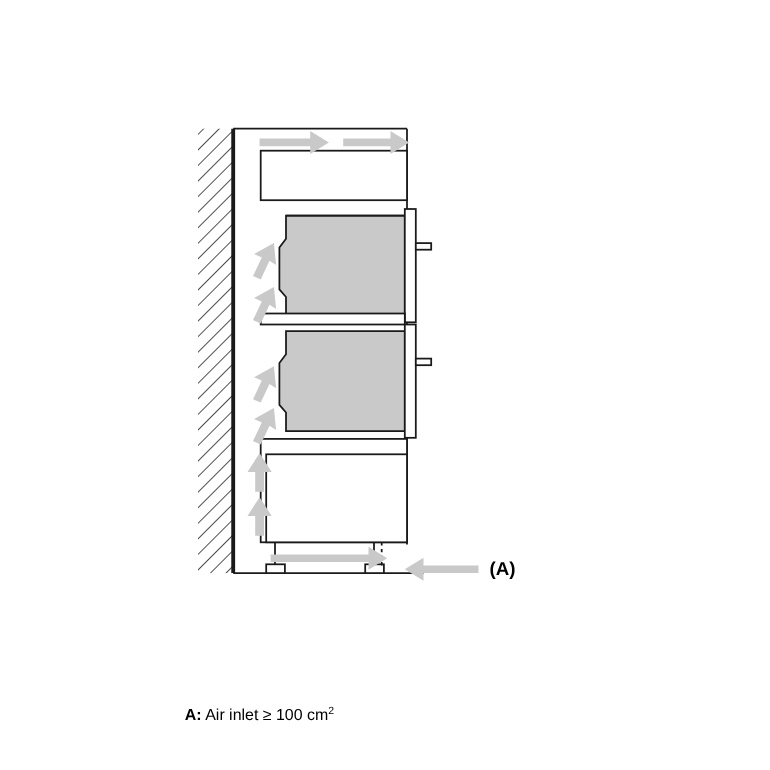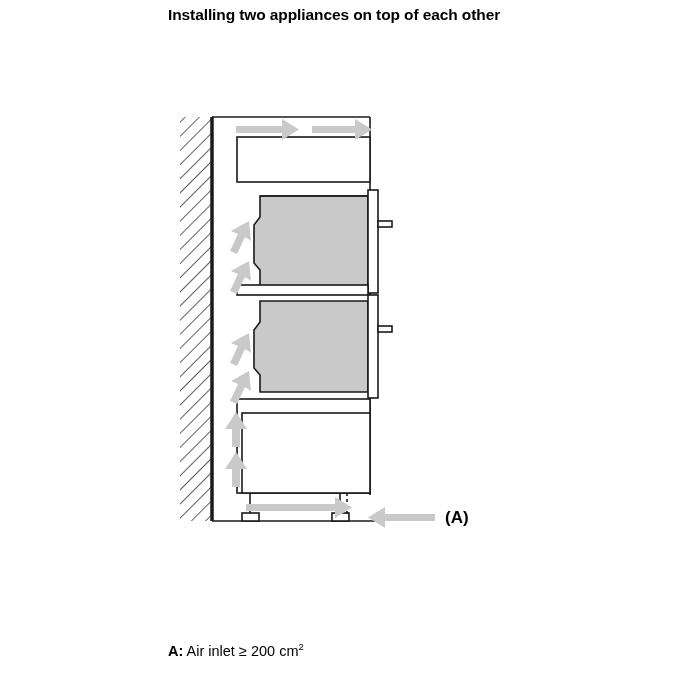--- a/index.html
+++ b/index.html
@@ -57,21 +57,20 @@
     font-size: 9.5px;
     vertical-align: super;
   }
 </style>
 </head>
 <body>
 
 <div class="page">
 
   <div class="heading">
-    <span>Installing two appliances on top of each other</span>
   </div>
 
   <div class="figure">
     <svg width="420" height="460" viewBox="0 0 420 460" xmlns="http://www.w3.org/2000/svg">
       <defs>
         <pattern id="hatch" width="10" height="10" patternUnits="userSpaceOnUse" patternTransform="rotate(45)">
           <line x1="0" y1="0" x2="0" y2="10" stroke="#1a1a1a" stroke-width="1.4"></line>
         </pattern>
       </defs>
 
@@ -135,16 +134,16 @@
 
         <path d="M86 31 L132 31 L132 24 L149 34.5 L132 45 L132 38 L86 38 Z"></path>
         <path d="M162 31 L205 31 L205 24 L222 34.5 L205 45 L205 38 L162 38 Z"></path>
       </g>
 
       <text x="295" y="428" font-family="Liberation Sans, sans-serif" font-size="17" font-weight="bold" fill="#000000">(A)</text>
     </svg>
   </div>
 
   <div class="caption">
-    <b>A:</b><span> Air inlet ≥ 200 cm</span><sup>2</sup>
+    <b>A:</b><span> Air inlet ≥ 100 cm</span><sup>2</sup>
   </div>
 
 </div>
 
 </body></html>

